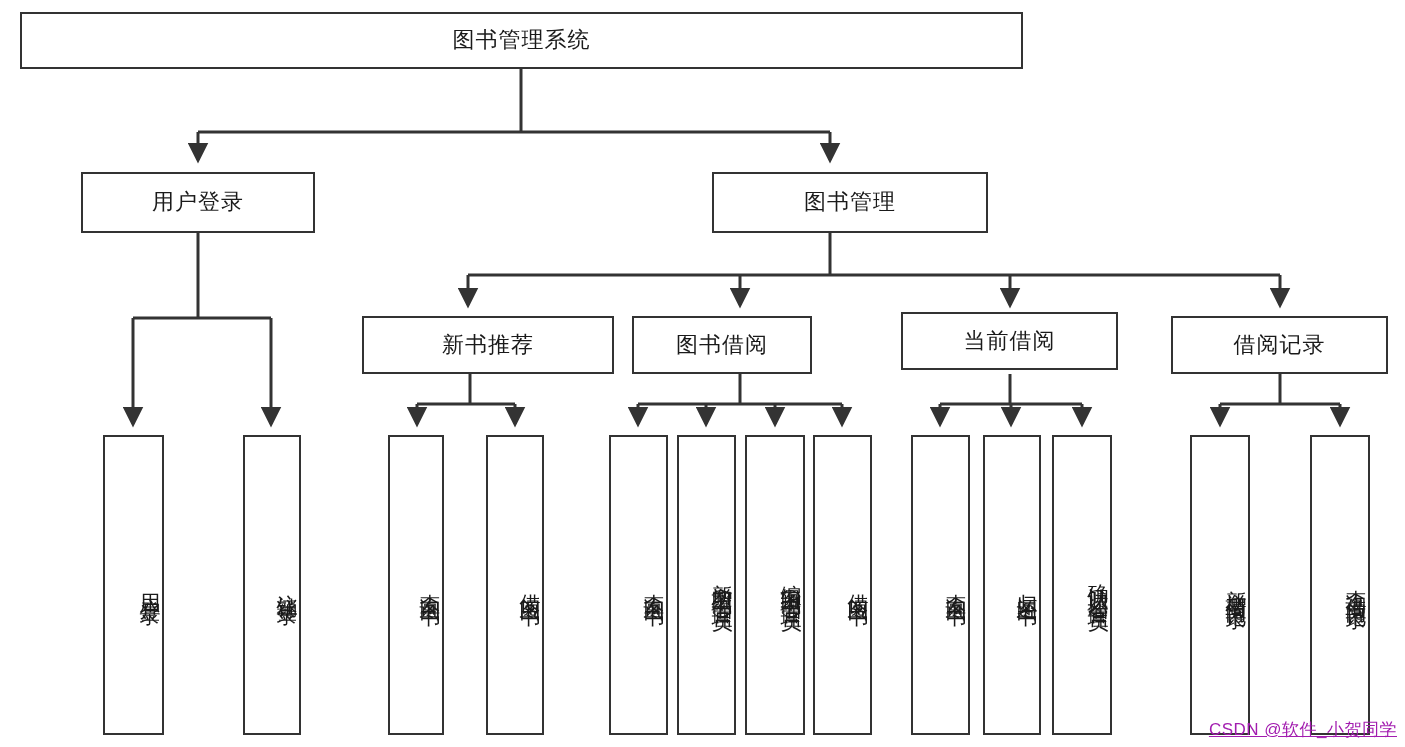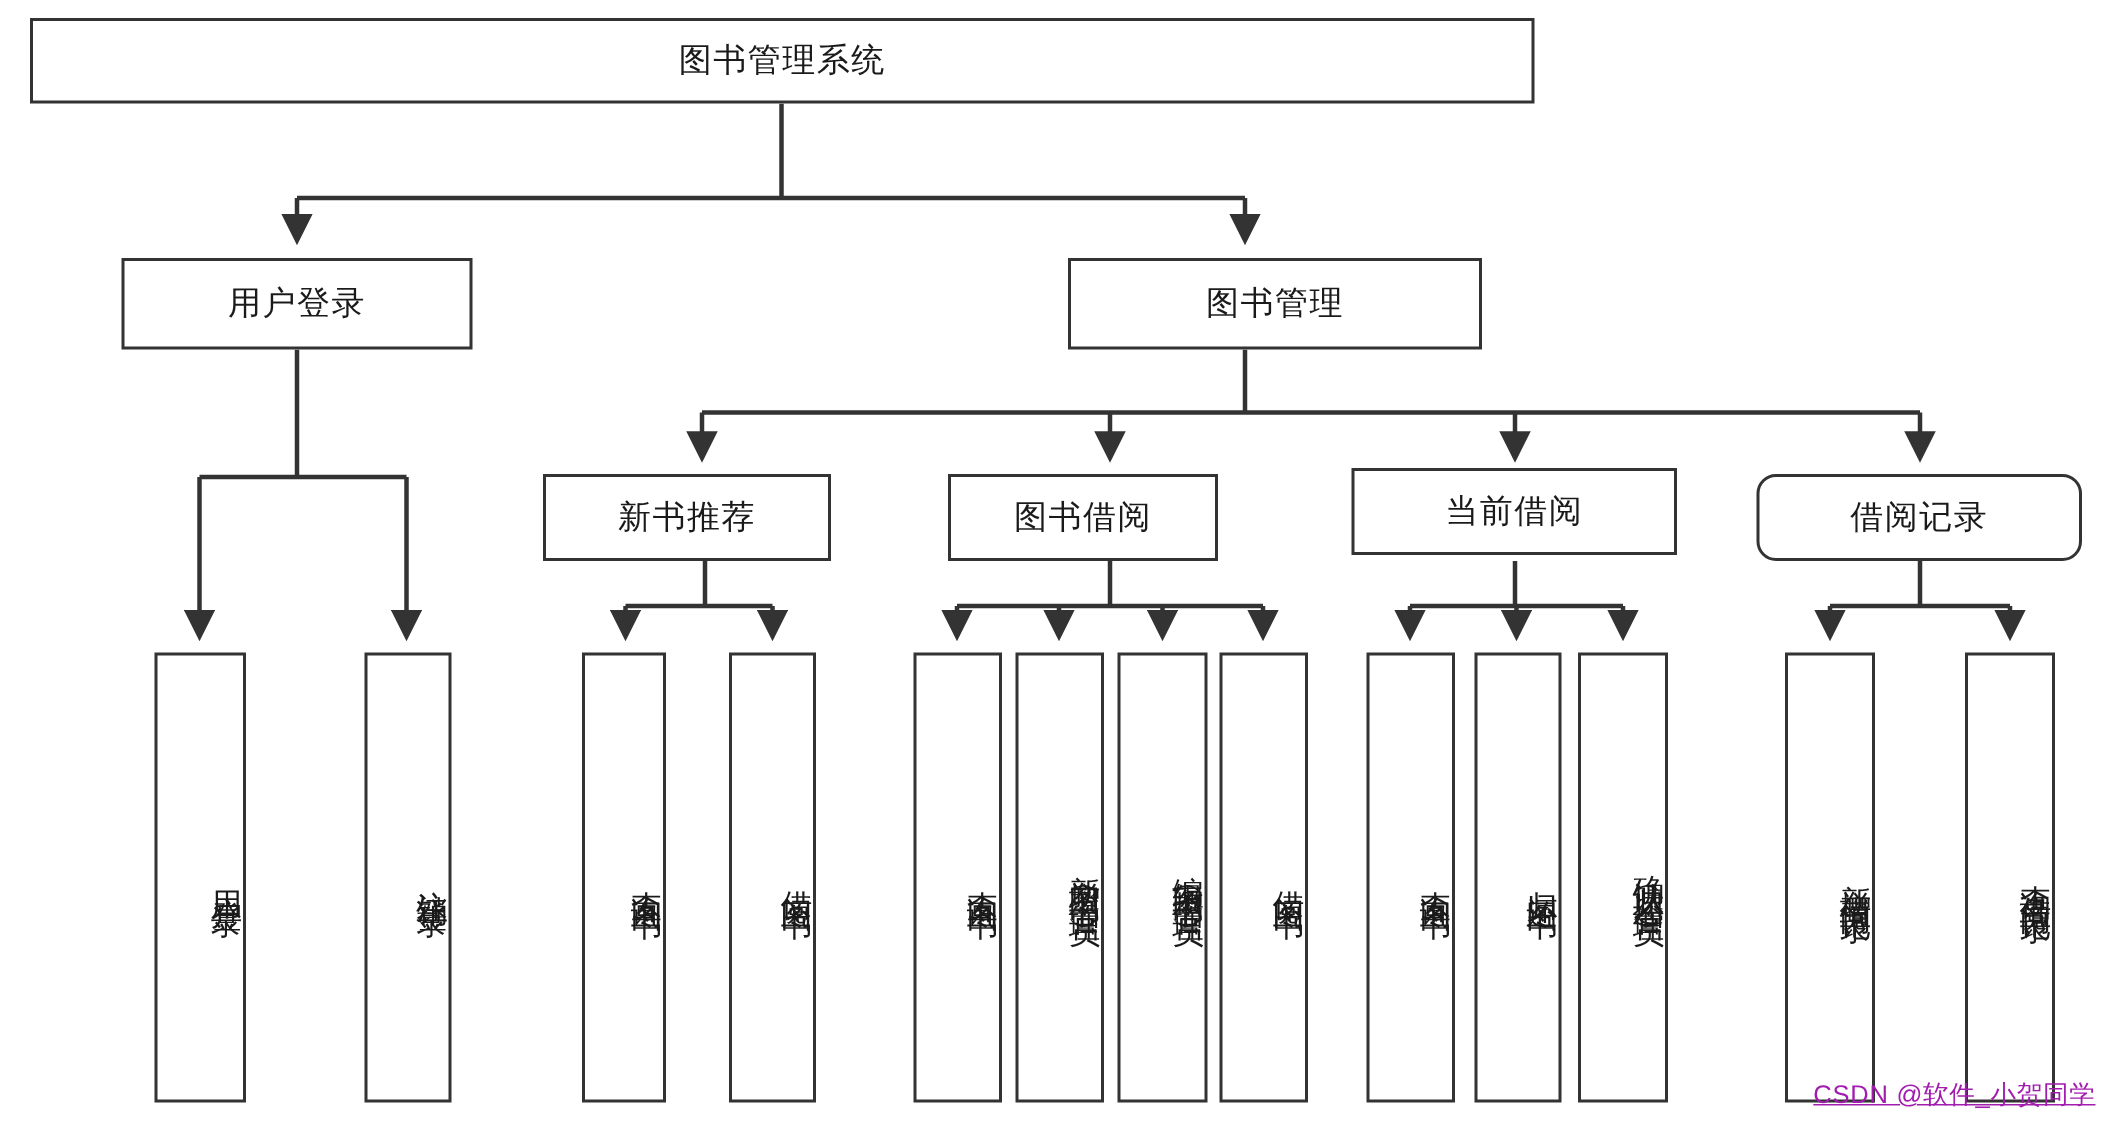--- a/index.html
+++ b/index.html
@@ -121,24 +121,24 @@
       <path d="M 1220 404 L 1220 424" marker-end="url(#arrow)"></path>
       <path d="M 1340 404 L 1340 424" marker-end="url(#arrow)"></path>
     </g>
   </svg>
 
   <div class="node horiz" id="n-root" style="left: 20px; top: 12px; width: 1003px; height: 57px;">图书管理系统</div>
 
   <div class="node horiz" id="n-l2-0" style="left: 81px; top: 172px; width: 234px; height: 61px;">用户登录</div>
   <div class="node horiz" id="n-l2-1" style="left: 712px; top: 172px; width: 276px; height: 61px;">图书管理</div>
 
-  <div class="node horiz" id="n-l3-0" style="left: 362px; top: 316px; width: 192px; height: 58px;">新书推荐</div>
+  <div class="node horiz" id="n-l3-0" style="left: 362px; top: 316px; width: 252px; height: 58px;">新书推荐</div>
   <div class="node horiz" id="n-l3-1" style="left: 632px; top: 316px; width: 180px; height: 58px;">图书借阅</div>
   <div class="node horiz" id="n-l3-2" style="left: 901px; top: 312px; width: 217px; height: 58px;">当前借阅</div>
-  <div class="node horiz" id="n-l3-3" style="left: 1171px; top: 316px; width: 217px; height: 58px; border-radius: 13px;">借阅记录</div>
+  <div class="node horiz" id="n-l3-3" style="left: 1171px; top: 316px; width: 217px; height: 58px;">借阅记录</div>
 
   <div class="node vert" id="n-lf-0" style="left: 103px; top: 435px; width: 61px; height: 300px;">用户登录</div>
   <div class="node vert" id="n-lf-1" style="left: 243px; top: 435px; width: 58px; height: 300px;">注销登录</div>
   <div class="node vert" id="n-lf-2" style="left: 388px; top: 435px; width: 56px; height: 300px;">查询图书</div>
   <div class="node vert" id="n-lf-3" style="left: 486px; top: 435px; width: 58px; height: 300px;">借阅图书</div>
   <div class="node vert" id="n-lf-4" style="left: 609px; top: 435px; width: 59px; height: 300px;">查询图书</div>
   <div class="node vert pad-top" id="n-lf-5" style="left: 677px; top: 435px; width: 59px; height: 300px;">新增图书（管理员）</div>
   <div class="node vert pad-top" id="n-lf-6" style="left: 745px; top: 435px; width: 60px; height: 300px;">编辑图书（管理员）</div>
   <div class="node vert" id="n-lf-7" style="left: 813px; top: 435px; width: 59px; height: 300px;">借阅图书</div>
   <div class="node vert" id="n-lf-8" style="left: 911px; top: 435px; width: 59px; height: 300px;">查询图书</div>

